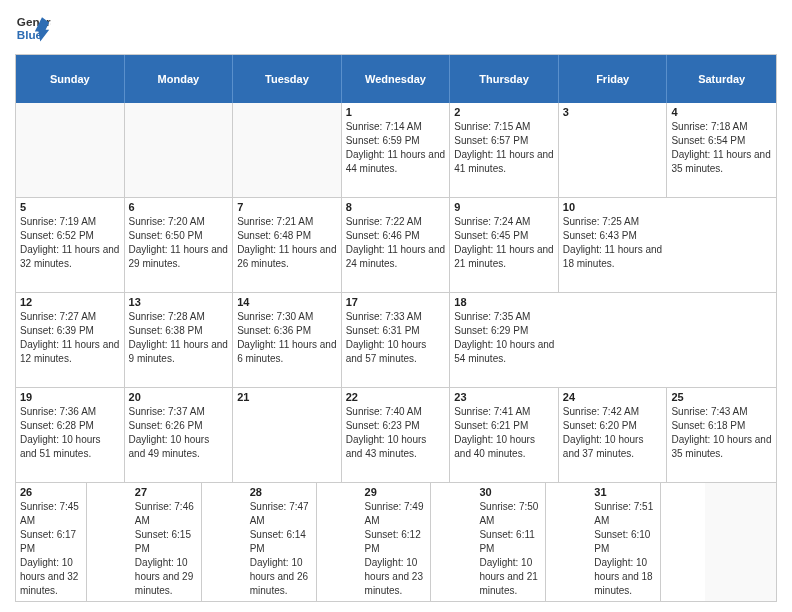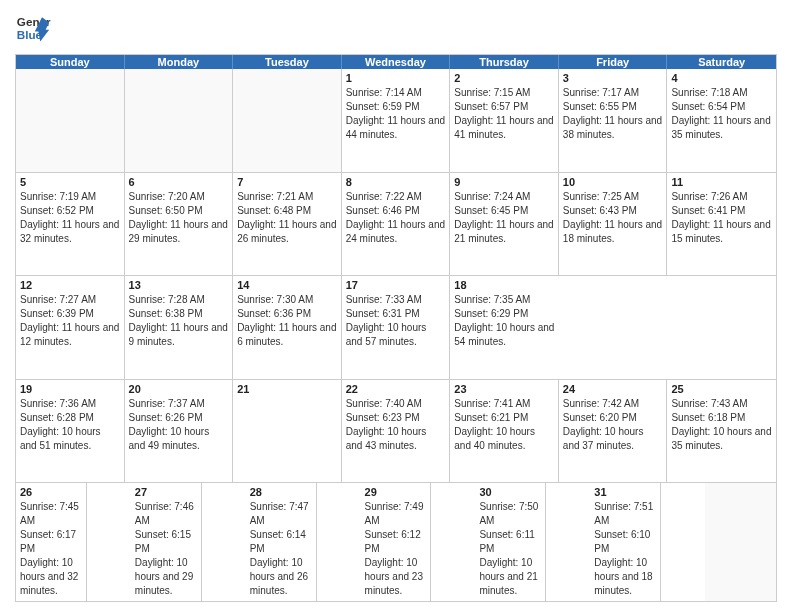--- a/index.html
+++ b/index.html
@@ -53,21 +53,21 @@
     }
     .cal-header {
       display: grid;
       grid-template-columns: repeat(7, 1fr);
       background: #2e6db4;
     }
     .cal-header-cell {
       color: #fff;
       font-size: 11px;
       font-weight: bold;
-      padding: 1px 4px;
+      padding: 18px 4px;
       text-align: center;
       border-right: 1px solid #5a90cc;
     }
     .cal-header-cell:last-child { border-right: none; }
     .cal-body {
       flex: 1;
       display: flex;
       flex-direction: column;
     }
     .cal-row {
@@ -136,21 +136,20 @@
           <div class="cal-cell">
             <div class="day-num">1</div>
             <div class="day-info">Sunrise: 7:14 AM<br>Sunset: 6:59 PM<br>Daylight: 11 hours and 44 minutes.</div>
           </div>
           <div class="cal-cell">
             <div class="day-num">2</div>
             <div class="day-info">Sunrise: 7:15 AM<br>Sunset: 6:57 PM<br>Daylight: 11 hours and 41 minutes.</div>
           </div>
           <div class="cal-cell">
             <div class="day-num">3</div>
-            <div class="day-info">Sunrise: 7:17 AM<br>Sunset: 6:55 PM<br>Daylight: 11 hours and 38 minutes.</div>
           </div>
           <div class="cal-cell">
             <div class="day-num">4</div>
             <div class="day-info">Sunrise: 7:18 AM<br>Sunset: 6:54 PM<br>Daylight: 11 hours and 35 minutes.</div>
           </div>
         </div>
         <div class="cal-row">
           <div class="cal-cell">
             <div class="day-num">5</div>
             <div class="day-info">Sunrise: 7:19 AM<br>Sunset: 6:52 PM<br>Daylight: 11 hours and 32 minutes.</div>
@@ -167,24 +166,20 @@
             <div class="day-num">8</div>
             <div class="day-info">Sunrise: 7:22 AM<br>Sunset: 6:46 PM<br>Daylight: 11 hours and 24 minutes.</div>
           </div>
           <div class="cal-cell">
             <div class="day-num">9</div>
             <div class="day-info">Sunrise: 7:24 AM<br>Sunset: 6:45 PM<br>Daylight: 11 hours and 21 minutes.</div>
           </div>
           <div class="cal-cell">
             <div class="day-num">10</div>
             <div class="day-info">Sunrise: 7:25 AM<br>Sunset: 6:43 PM<br>Daylight: 11 hours and 18 minutes.</div>
-          </div>
-          <div class="cal-cell">
-            <div class="day-num">11</div>
-            <div class="day-info">Sunrise: 7:26 AM<br>Sunset: 6:41 PM<br>Daylight: 11 hours and 15 minutes.</div>
           </div>
         </div>
         <div class="cal-row">
           <div class="cal-cell">
             <div class="day-num">12</div>
             <div class="day-info">Sunrise: 7:27 AM<br>Sunset: 6:39 PM<br>Daylight: 11 hours and 12 minutes.</div>
           </div>
           <div class="cal-cell">
             <div class="day-num">13</div>
             <div class="day-info">Sunrise: 7:28 AM<br>Sunset: 6:38 PM<br>Daylight: 11 hours and 9 minutes.</div>

